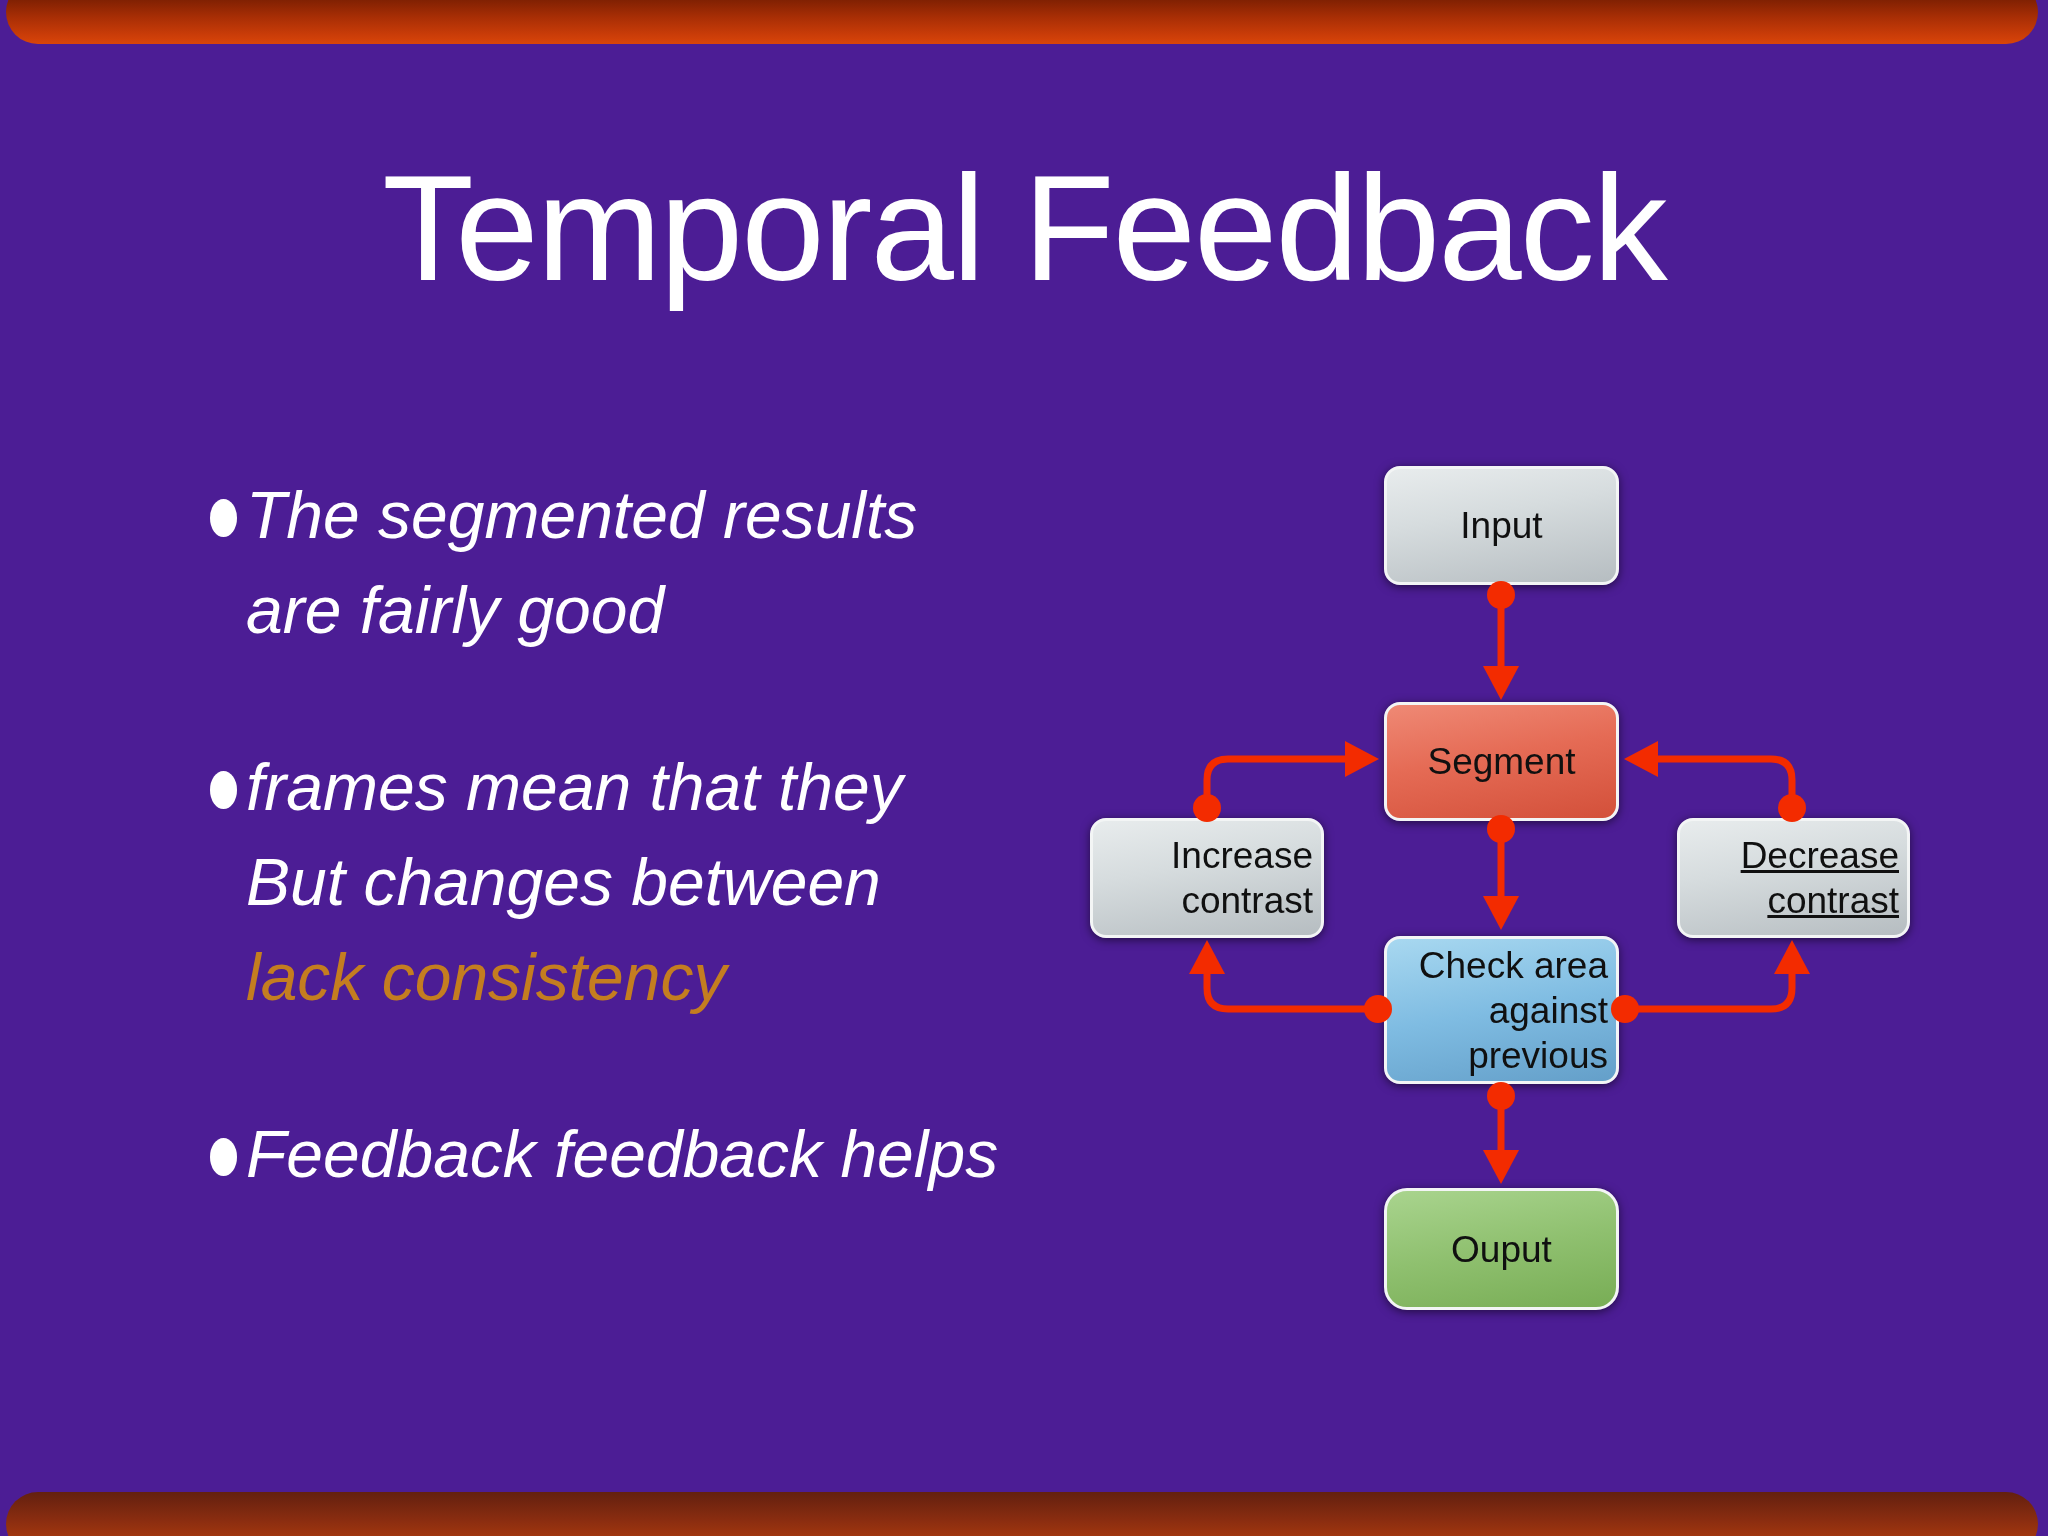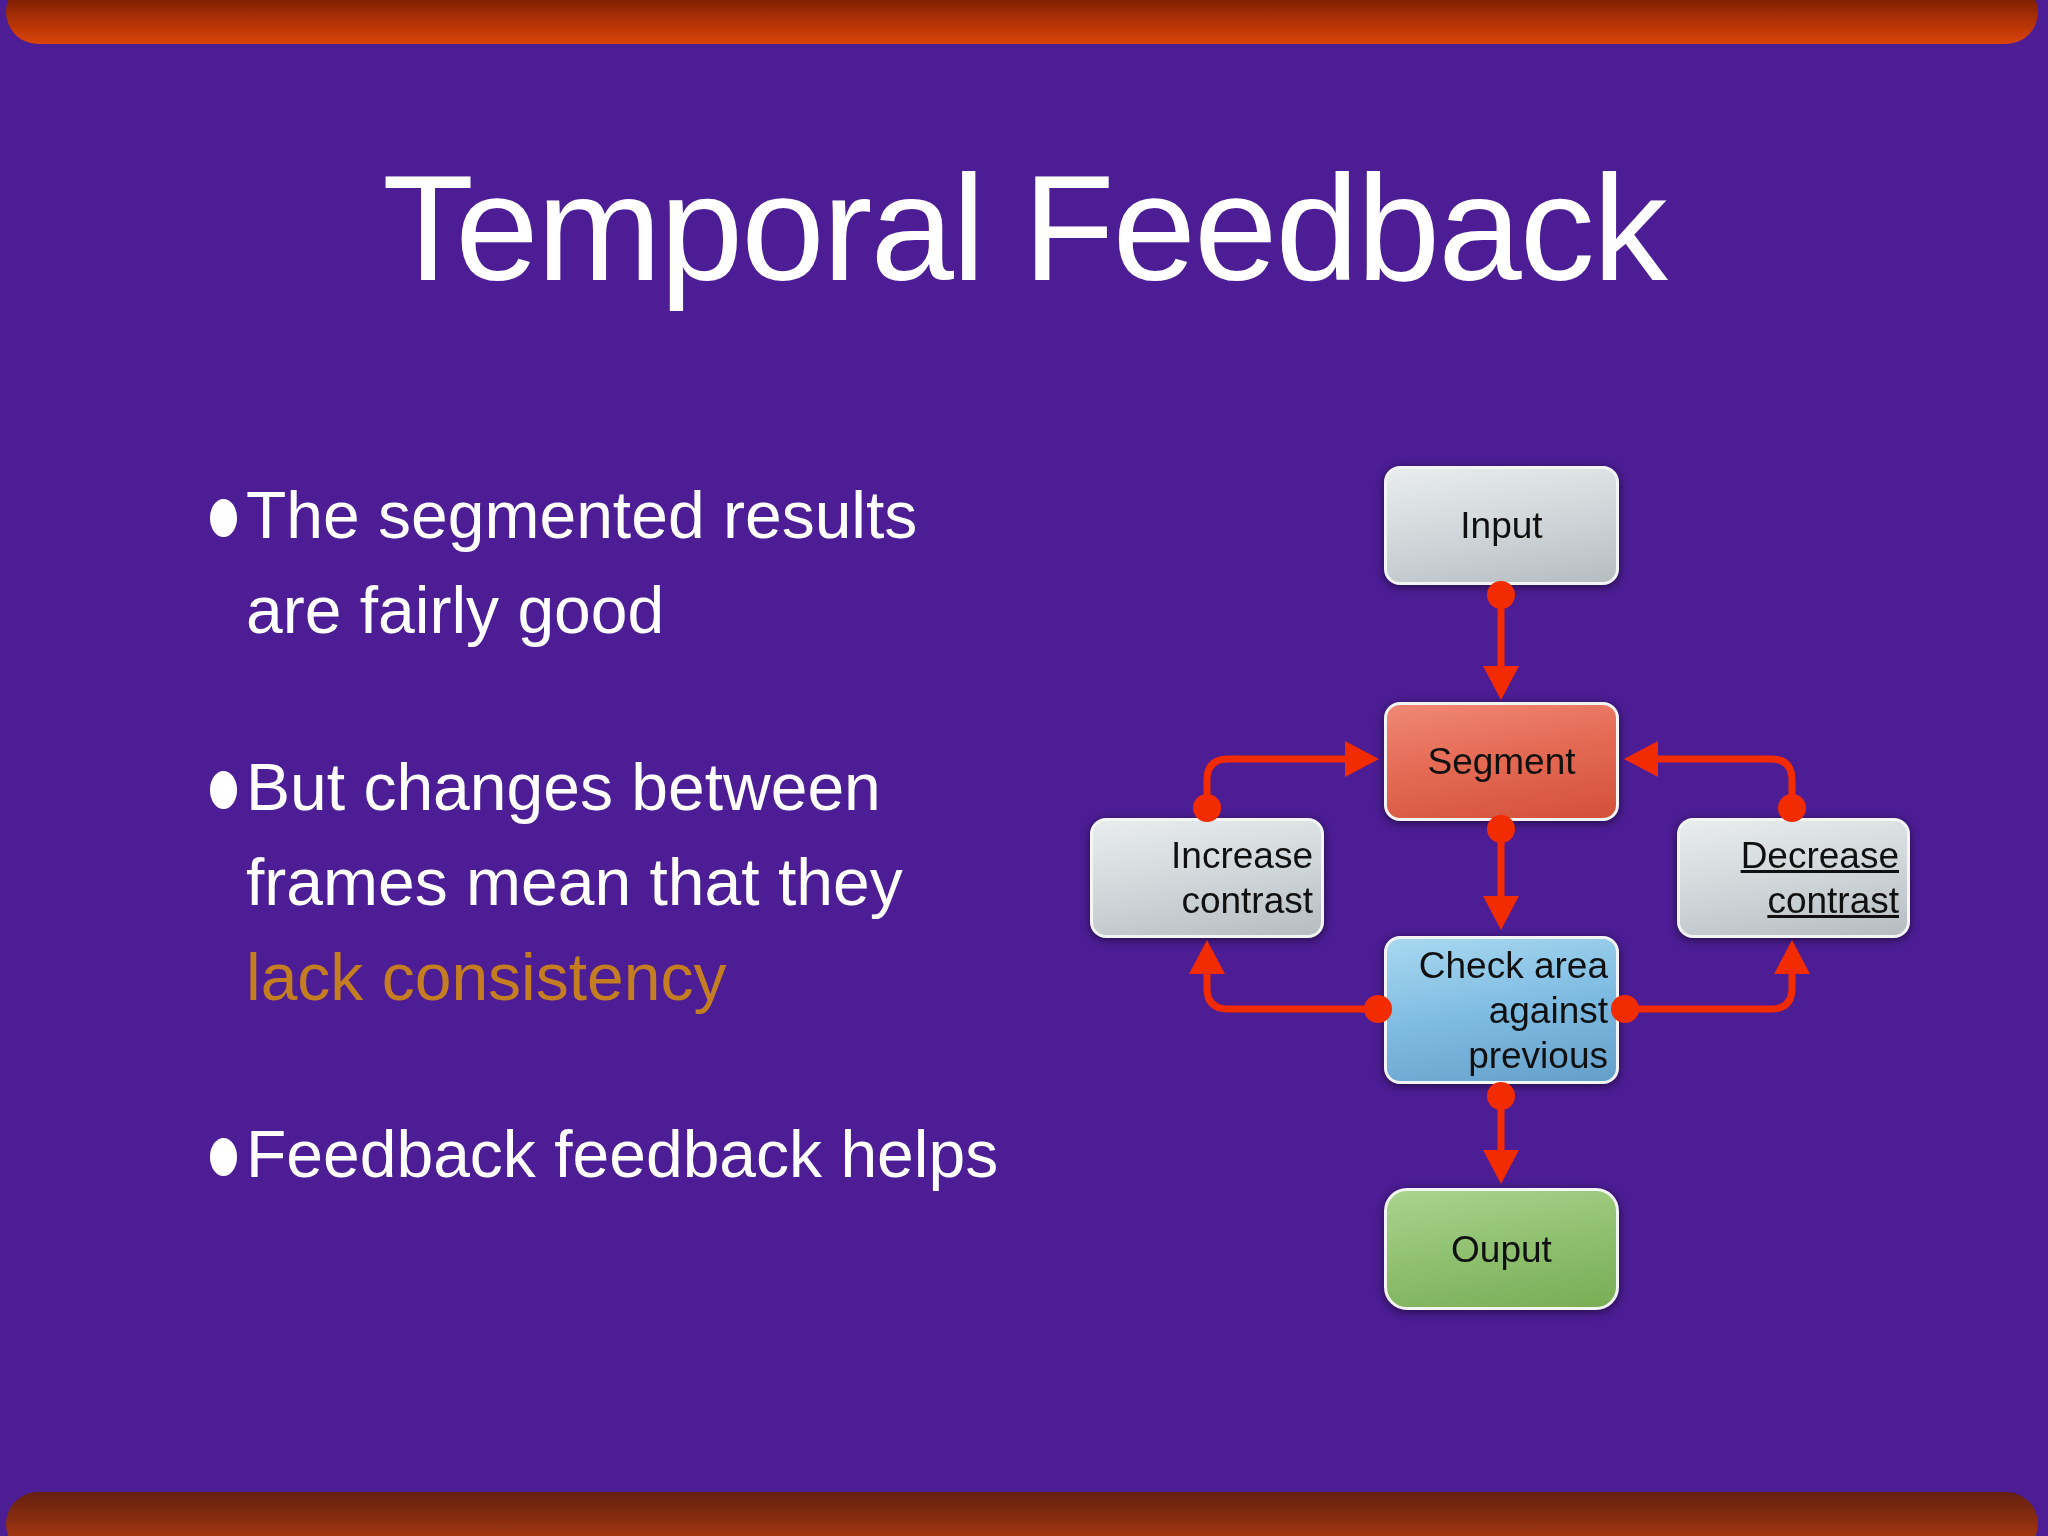--- a/index.html
+++ b/index.html
@@ -9,21 +9,21 @@
   .top-bar{position:absolute;left:6px;right:10px;top:-20px;height:64px;border-radius:34px;
            background:linear-gradient(180deg,#4a1000 0%,#7c1f02 28%,#a82e05 58%,#c93c08 85%,#d94509 100%);}
   .bottom-bar{position:absolute;left:6px;right:10px;bottom:-20px;height:64px;border-radius:34px;
            background:linear-gradient(180deg,#63200f 0%,#8b2d10 45%,#a5380e 75%,#b8400c 100%);}
   
   .title{position:absolute;top:150px;left:0;width:100%;margin:0;text-align:center;
          color:#ffffff;font-size:150px;font-weight:400;letter-spacing:-2px;line-height:1.05;}
   
   .bullets{position:absolute;left:210px;top:468px;width:920px;margin:0;padding:0;list-style:none;}
   .bullets li{position:relative;padding-left:36px;margin:0 0 82px 0;color:#ffffff;
-              font-size:66px;line-height:95px;font-weight:400;}
+              font-size:66px;line-height:95px;font-weight:400;font-style:italic;}
   .bullets li::before{content:"";position:absolute;left:0;top:31px;width:27px;height:38px;
               border-radius:50%;background:#ffffff;}
   .bullets .line{white-space:nowrap;}
   .bullets .line.highlight{color:var(--hl,#c47d20);}
   
   .node{position:absolute;box-sizing:border-box;border:3px solid #f3f5f5;border-radius:16px;
         display:flex;align-items:center;justify-content:center;text-align:right;
         color:#101010;font-size:37px;line-height:45px;z-index:2;
         box-shadow:0 2px 10px rgba(0,0,0,.55);}
   .node-input   {left:1384px;top:466px;width:235px;height:119px;
@@ -50,22 +50,22 @@
   <div class="bottom-bar"></div>
 
   <h1 class="title">Temporal Feedback</h1>
 
   <ul class="bullets" id="bullets">
       <li>
         <div class="line">The segmented results</div>
         <div class="line">are fairly good</div>
       </li>
       <li>
+        <div class="line">frames mean that they</div>
         <div class="line">But changes between</div>
-        <div class="line">frames mean that they</div>
         <div class="line highlight">lack consistency</div>
       </li>
       <li>
         <div class="line">Feedback feedback helps</div>
       </li>
     </ul>
 
   <div>
     <div class="node node-input">
       <span class="lbl">Input</span>

